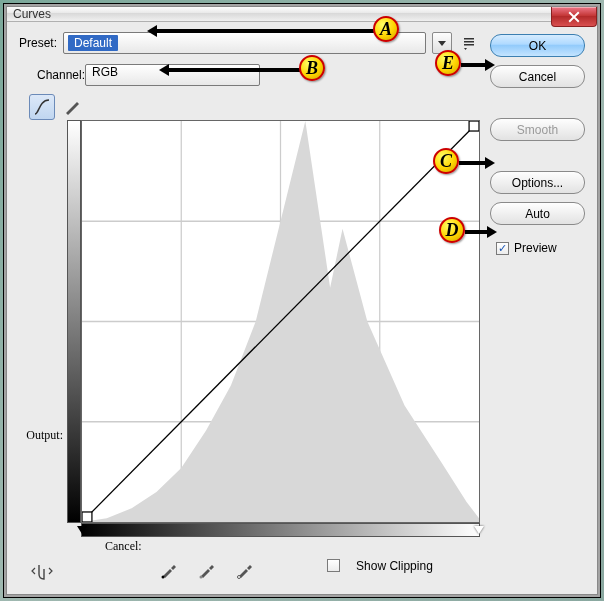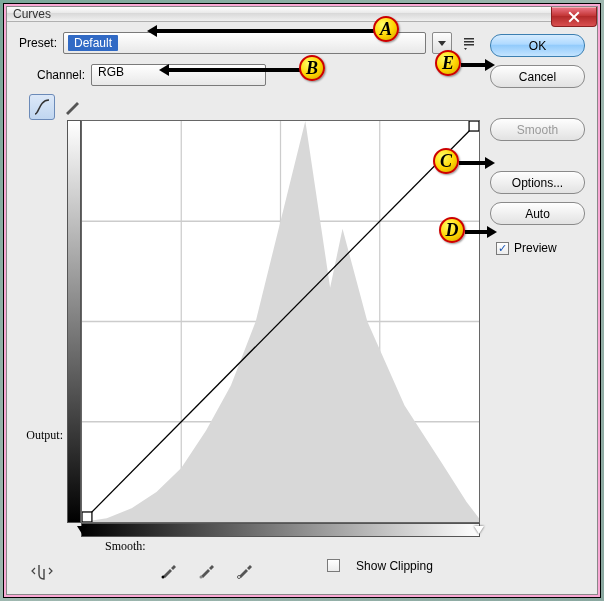--- a/index.html
+++ b/index.html
@@ -7,21 +7,21 @@
     font-family: "Segoe UI", Tahoma, sans-serif;
     font-size: 12px;
     background: linear-gradient(135deg, #7ba89a 0%, #9fb8b0 50%, #8aa8a0 100%);
     width: 604px;
     height: 601px;
     padding: 3px;
     color: #000;
   }
   .outer-frame {
     border: 1px solid #000;
-    background: #f9a8d4;
+    background: #a3a3a3;
     width: 100%;
     height: 100%;
     padding: 2px;
   }
   .window {
     width: 100%;
     height: 100%;
     background: #ebebeb;
     border: 1px solid #888;
     display: flex;
@@ -114,21 +114,20 @@
   .popup-icon {
     width: 22px;
     height: 22px;
     display: flex;
     align-items: center;
     justify-content: center;
   }
   .channel-row {
     display: flex;
     align-items: center;
-    gap: 6px;
     margin-left: 18px;
     margin-bottom: 8px;
   }
   .channel-select {
     width: 175px;
     height: 22px;
     background: linear-gradient(#fff, #e8e8e8);
     border: 1px solid #7a7a7a;
     border-radius: 2px;
     display: flex;
@@ -310,21 +309,21 @@
             <path class="histo" d="M0 320 L0 320 L20 317 L40 309 L60 296 L80 277 L100 247 L120 211 L140 160 L160 80 L180 0 L200 133 L210 86 L230 160 L260 227 L290 273 L310 304 L320 317 L320 320 Z"></path>
             <path class="diag" d="M0 320 L320 0"></path>
             <rect class="handle" x="-4" y="316" width="8" height="8" transform="translate(4,-4)"></rect>
             <rect class="handle" x="316" y="-4" width="8" height="8" transform="translate(-4,4)"></rect>
           </svg>
           <div class="slider-tri" style="bottom:-12px; left:-5px; border-top:8px solid #000;"></div>
           <div class="slider-tri" style="bottom:-12px; right:-5px; border-top:8px solid #fff; filter:drop-shadow(0 0 1px #555);"></div>
         </div>
 
         <div class="hgrad"></div>
-        <div class="input-lbl"><span>Smooth:</span></div>
+        <div class="input-lbl"><span>Cancel:</span></div>
       </div>
 
       <div class="bottom-row">
         <div class="tool-btn" style="border:none;background:none;">
           <svg width="22" height="22" viewBox="0 0 22 22">
             <path d="M8 4 L8 13 C8 16 10 18 13 18 L13 8" stroke="#444" stroke-width="1.4" fill="none"></path>
             <path d="M4 7 L1 10 L4 13 M18 7 L21 10 L18 13" stroke="#444" stroke-width="1.2" fill="none"></path>
           </svg>
         </div>
         <div style="flex:.45"></div>

